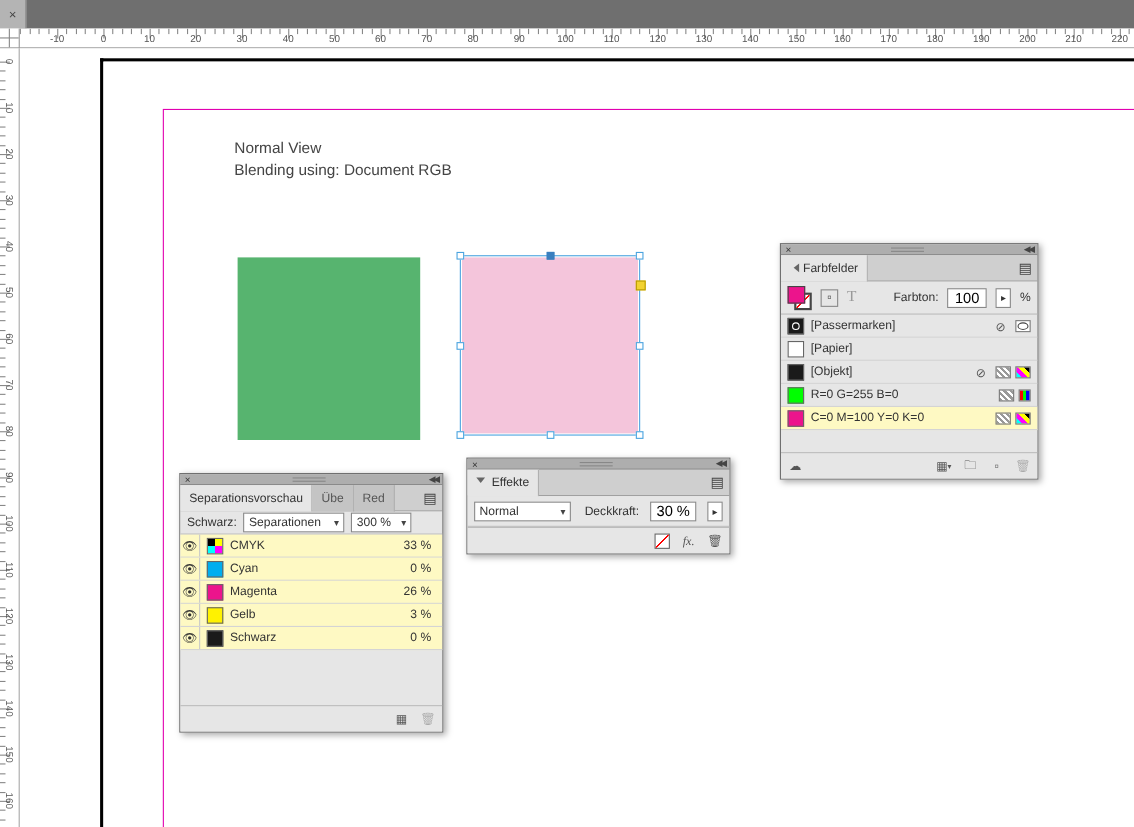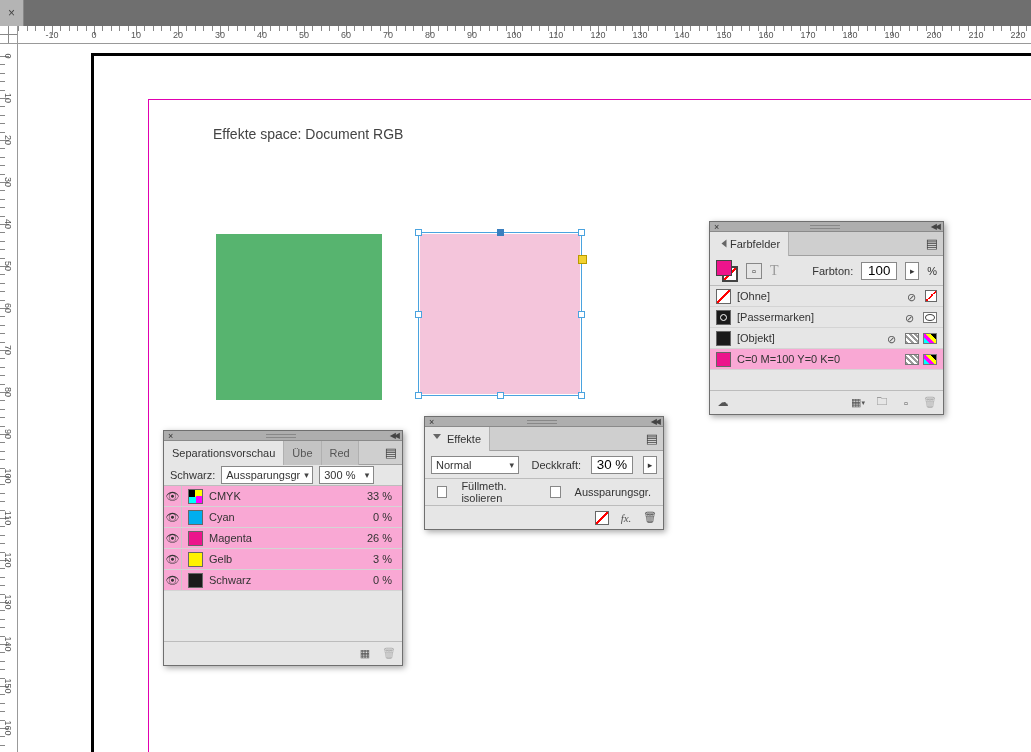--- a/index.html
+++ b/index.html
@@ -51,21 +51,21 @@
   .panel-collapse .grip { margin:0 auto; width:30px; height:4px; border-top:1px solid #888; border-bottom:1px solid #888;}
   .panel-collapse .arrows { font-size:8px; color:#444; letter-spacing:-2px;}
   .panel-tabs { display:flex; align-items:center; background:#cfcfcf; border-bottom:1px solid #a0a0a0; height:24px;}
   .panel-tab { padding:4px 8px; border-right:1px solid #b0b0b0; background:#e6e6e6; height:24px; display:flex; align-items:center; gap:4px;}
   .panel-tab.inactive { background:#c4c4c4; color:#555;}
   .panel-menu { margin-left:auto; width:22px; text-align:center; color:#444; font-size:13px;}
   .panel-body { background:#e6e6e6; }
   .panel-footer { border-top:1px solid #bcbcbc; height:24px; display:flex; align-items:center; padding:0 6px; gap:10px; background:#e6e6e6;}
 
   .row { display:flex; align-items:center; height:21px; padding:0 6px; gap:6px; border-bottom:1px solid #d4d4d4;}
-  .row.selected { background:#f9a8d4;}
+  .row.selected { background:#fef9c3;}
   .row .eye { width:18px; text-align:center; border-right:1px solid #c8c8c8; height:100%; display:flex; align-items:center; justify-content:center; margin-left:-6px; padding:0 2px;}
 
   .swatch { width:15px; height:15px; border:1px solid #666; display:inline-block; flex:0 0 auto;}
   .swatch.cmyk { background: conic-gradient(#ff0 0 25%, #f0f 0 50%, #0ff 0 75%, #000 0); }
   .swatch.cyan { background:#00aeef;}
   .swatch.magenta { background:#ec148c;}
   .swatch.yellow { background:#fff200;}
   .swatch.black { background:#1a1a1a;}
   .swatch.green { background:#00ff00;}
   .swatch.none { background:#fff; position:relative;}
@@ -364,21 +364,22 @@
     <div class="vlabel" style="top: 684px;">160</div>
   </div>
 
 <div class="canvas">
   <div class="page-shadow"></div>
   <div class="page-top"></div>
   <div class="page"></div>
   <div class="margin-box" style="left:130px; top:55px; width:1000px; height:800px;"></div>
 
   <div class="doc-text" style="left:195px; top:80px;">
-    <div>Effekte space: Document RGB</div>
+    <div>Normal View</div>
+    <div>Blending using: Document RGB</div>
   </div>
 
   <div class="rect-green" style="left:198px; top:190px; width:166px; height:166px;"></div>
   <div class="rect-magenta" style="left:402px; top:190px; width:160px; height:160px;"></div>
 
   <div class="sel" style="left:400px; top:188px; width:164px; height:164px;">
     <div class="handle" style="left:-4px; top:-4px;"></div>
     <div class="handle mid-top" style="left:78px; top:-4px;"></div>
     <div class="handle" style="right:-4px; top:-4px;"></div>
     <div class="handle" style="left:-4px; top:78px;"></div>
@@ -404,21 +405,21 @@
         </div>
       <div class="panel-tab inactive">
           <span>Red</span>
         </div>
       <div class="panel-menu">▤</div>
     </div>
     <div class="panel-body">
       <div class="row" style="border-bottom:1px solid #bcbcbc;">
         <span>Schwarz:</span>
         <div class="dropdown" style="width:92px;">
-          <span>Aussparungsgr</span>
+          <span>Separationen</span>
             <span class="dd-arrow">▾</span>
         </div>
         <div class="dropdown" style="width:55px;">
           <span>300 %</span>
             <span class="dd-arrow">▾</span>
         </div>
       </div>
       <div id="sep-rows">
           <div class="row selected">
             <span class="eye">👁</span>
@@ -475,26 +476,20 @@
     </div>
     <div class="panel-body">
       <div class="row" style="border-bottom:1px solid #bcbcbc; gap:10px; padding:4px 6px; height:28px;">
         <div class="dropdown" style="width:88px;">
           <span>Normal</span>
             <span class="dd-arrow">▾</span>
         </div>
         <span style="margin-left:auto">Deckkraft:</span>
         <input class="num-input" value="30 %" style="">
         <span class="dd-arrow" style="border:1px solid #888;background:#fff;width:14px;height:18px;display:flex;align-items:center;justify-content:center;font-size:9px;">▸</span>
-      </div>
-      <div class="eff-row" style="gap:14px; height:26px;">
-        <span class="chk"></span>
-        <span>Füllmeth. isolieren</span>
-        <span class="chk"></span>
-        <span>Aussparungsgr.</span>
       </div>
     </div>
     <div class="panel-footer">
       <span style="margin-left:auto"></span>
       <span class="swatch none" style="width:14px;height:14px;"></span>
       <span class="icon-sm">
           <i style="font-style:italic;font-family:serif;">fx.</i>
         </span>
       <span class="icon-sm">🗑</span>
     </div>
@@ -521,46 +516,51 @@
         </div>
         <span style="width:16px;height:16px;border:1px solid #888;display:flex;align-items:center;justify-content:center;">▫</span>
         <span style="color:#999;font-family:serif;font-size:14px;">T</span>
         <span style="margin-left:auto">Farbton:</span>
         <input class="num-input" style="width: 36px;" value="100">
         <span style="border:1px solid #888;background:#fff;width:14px;height:18px;display:flex;align-items:center;justify-content:center;font-size:9px;">▸</span>
         <span>%</span>
       </div>
       <div id="swatch-rows">
           <div class="row">
-            <span class="swatch none"></span>
-            <span>[Ohne]</span>
-            <span style="margin-left:auto;display:flex;gap:4px;align-items:center;">
-              <span class="micon lock"></span>
-              <span class="swatch none" style="width:12px;height:12px;"></span>
-            </span>
-          </div>
-          <div class="row">
             <span class="swatch reg"></span>
             <span>[Passermarken]</span>
             <span style="margin-left:auto;display:flex;gap:4px;align-items:center;">
               <span class="micon lock"></span>
               <span class="micon" style="background:#fff;position:relative;">
                 <span style="position:absolute;inset:1px;border:1px solid #444;border-radius:50%;"></span>
               </span>
             </span>
           </div>
           <div class="row">
+            <span class="swatch paper"></span>
+            <span>[Papier]</span>
+            <span style="margin-left:auto;display:flex;gap:4px;align-items:center;"></span>
+          </div>
+          <div class="row">
             <span class="swatch black"></span>
             <span>[Objekt]</span>
             <span style="margin-left:auto;display:flex;gap:4px;align-items:center;">
               <span class="micon lock"></span>
               <span class="micon grid"></span>
               <span class="micon proc"></span>
             </span>
           </div>
+          <div class="row">
+            <span class="swatch green"></span>
+            <span>R=0 G=255 B=0</span>
+            <span style="margin-left:auto;display:flex;gap:4px;align-items:center;">
+              <span class="micon grid"></span>
+              <span class="micon rgb3"></span>
+            </span>
+          </div>
           <div class="row selected">
             <span class="swatch magenta"></span>
             <span>C=0 M=100 Y=0 K=0</span>
             <span style="margin-left:auto;display:flex;gap:4px;align-items:center;">
               <span class="micon grid"></span>
               <span class="micon proc"></span>
             </span>
           </div>
         </div>
       <div style="height:20px;"></div>

